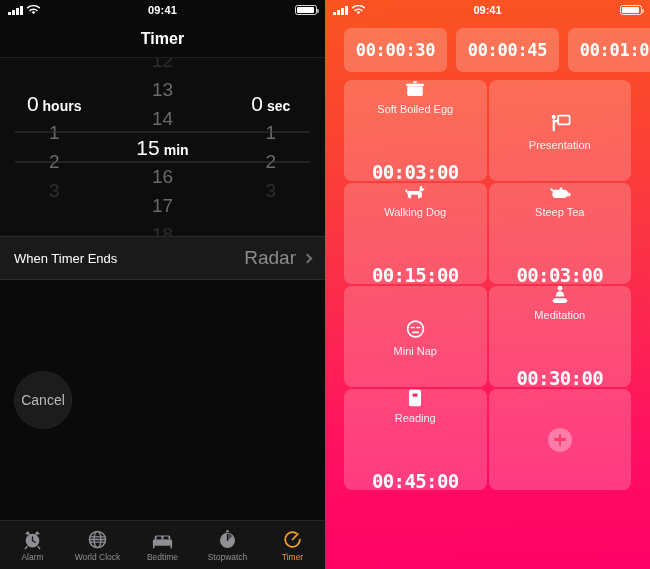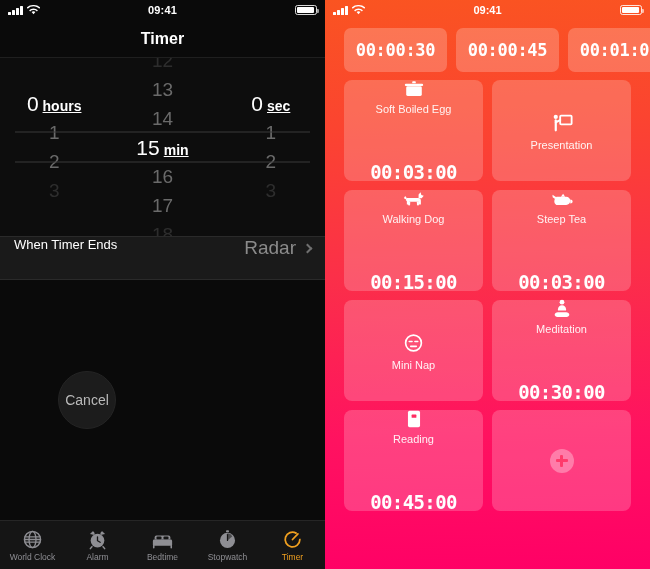--- a/index.html
+++ b/index.html
@@ -65,53 +65,53 @@
     display: flex; flex-direction: column; align-items: center;
     justify-content: center;
   }
   .pitem {
     height: 29px; line-height: 29px;
     font-size: 19px; color: #6a6a6a; white-space: nowrap;
     display: flex; align-items: baseline; gap: 4px; justify-content: center;
   }
   .pitem.far { opacity: .35; }
   .pitem.sel { color: #fff; font-size: 21px; }
-  .pitem .unit { font-size: 14px; font-weight: bold; text-decoration: underline; }
+  .pitem .unit { font-size: 14px; font-weight: bold; }
   .pitem.sel .unit { color: #fff; }
   .sel-band {
     position: absolute; left: 15px; right: 15px;
     top: 50%; transform: translateY(-50%);
     height: 31px;
     border-top: 1px solid #3a3a3a;
     border-bottom: 1px solid #3a3a3a;
     pointer-events: none;
   }
 
   .setting-row {
     flex: 0 0 44px;
     background: #1A1A1A;
     border-top: 1px solid #2a2a2a;
     border-bottom: 1px solid #2a2a2a;
-    display: flex; align-items: flex-start; justify-content: space-between;
+    display: flex; align-items: center; justify-content: space-between;
     padding: 0 14px;
     color: #fff; font-size: 13px;
   }
   .setting-val { display: flex; align-items: center; gap: 8px; color: #8b8b8b; font-size: 19px; }
   .chev { width: 7px; height: 7px; border-right: 2px solid #6f6f6f; border-top: 2px solid #6f6f6f; transform: rotate(45deg); }
 
   .actions {
     flex: 1; position: relative; background: #0A0A0A;
   }
   .circle-btn {
     position: absolute; top: 50%; transform: translateY(-50%);
     width: 58px; height: 58px; border-radius: 50%;
     display: flex; align-items: center; justify-content: center;
     font-size: 14px;
   }
-  .btn-cancel { left: 14px; background: #1C1C1C; color: #b9b9b9; border: 1.5px solid #242424; margin-left: 44px; }
+  .btn-cancel { left: 14px; background: #1C1C1C; color: #b9b9b9; border: 1.5px solid #242424; }
   .btn-start  { right: 20px; background: #17401F; color: #2FD257; border: 1.5px solid #2b6b39; }
 
   .tabbar {
     flex: 0 0 49px;
     background: #151515;
     border-top: 1px solid #262626;
     display: flex; align-items: center;
   }
   .tab {
     flex: 1; display: flex; flex-direction: column; align-items: center; gap: 2px;
@@ -144,21 +144,21 @@
     display: flex; align-items: center; justify-content: center;
     color: #fff;
     font-family: "DejaVu Sans Mono", monospace;
     font-size: 17px; font-weight: bold;
     letter-spacing: -.3px;
   }
   .grid {
     flex: 1;
     display: grid;
     grid-template-columns: 1fr 1fr;
-    gap: 9px;
+    gap: 2px;
     padding: 0 19px 26px 19px;
     align-content: start;
   }
   .tile {
     background: rgba(255,255,255,.20);
     border-radius: 8px;
     height: 101px;
     display: flex; flex-direction: column;
     align-items: center; justify-content: center;
     gap: 3px;
@@ -262,34 +262,34 @@
       </span>
     </div>
 
     <div class="actions">
       <div class="circle-btn btn-cancel">Cancel</div>
     </div>
 
     <div class="tabbar">
       <div class="tab">
         <svg width="21" height="21" viewBox="0 0 24 24">
-          <circle cx="12" cy="12" r="9.2" fill="none" stroke="#8E8E93" stroke-width="1.7"></circle>
-          <ellipse cx="12" cy="12" rx="4" ry="9.2" fill="none" stroke="#8E8E93" stroke-width="1.5"></ellipse>
-          <path d="M3 9h18M3 15h18M2.8 12h18.4" stroke="#8E8E93" stroke-width="1.5"></path>
-        </svg>
-        <span>World Clock</span>
-      </div>
-      <div class="tab">
-        <svg width="21" height="21" viewBox="0 0 24 24">
           <circle cx="12" cy="13.2" r="7.8" fill="#8E8E93"></circle>
           <path d="M12 9v4.4l3 1.8" stroke="#151515" stroke-width="1.5" fill="none" stroke-linecap="round"></path>
           <path d="M3.4 5.6 6.6 2.6a3 3 0 0 1 1.8 4.2zM20.6 5.6 17.4 2.6a3 3 0 0 0-1.8 4.2z" fill="#8E8E93"></path>
           <path d="M5.6 20.2 3.8 22.4M18.4 20.2l1.8 2.2" stroke="#8E8E93" stroke-width="1.7" stroke-linecap="round"></path>
         </svg>
         <span>Alarm</span>
+      </div>
+      <div class="tab">
+        <svg width="21" height="21" viewBox="0 0 24 24">
+          <circle cx="12" cy="12" r="9.2" fill="none" stroke="#8E8E93" stroke-width="1.7"></circle>
+          <ellipse cx="12" cy="12" rx="4" ry="9.2" fill="none" stroke="#8E8E93" stroke-width="1.5"></ellipse>
+          <path d="M3 9h18M3 15h18M2.8 12h18.4" stroke="#8E8E93" stroke-width="1.5"></path>
+        </svg>
+        <span>World Clock</span>
       </div>
       <div class="tab">
         <svg width="23" height="21" viewBox="0 0 26 24">
           <rect x="2" y="12" width="22" height="7" rx="1.6" fill="#8E8E93"></rect>
           <path d="M4 12V9.4a2 2 0 0 1 2-2h14a2 2 0 0 1 2 2V12z" fill="#8E8E93"></path>
           <rect x="6" y="8.6" width="6" height="3.2" rx="1.4" fill="#151515"></rect>
           <rect x="14" y="8.6" width="6" height="3.2" rx="1.4" fill="#151515"></rect>
           <path d="M3 19v2.4M23 19v2.4" stroke="#8E8E93" stroke-width="1.8" stroke-linecap="round"></path>
         </svg>
         <span>Bedtime</span>

